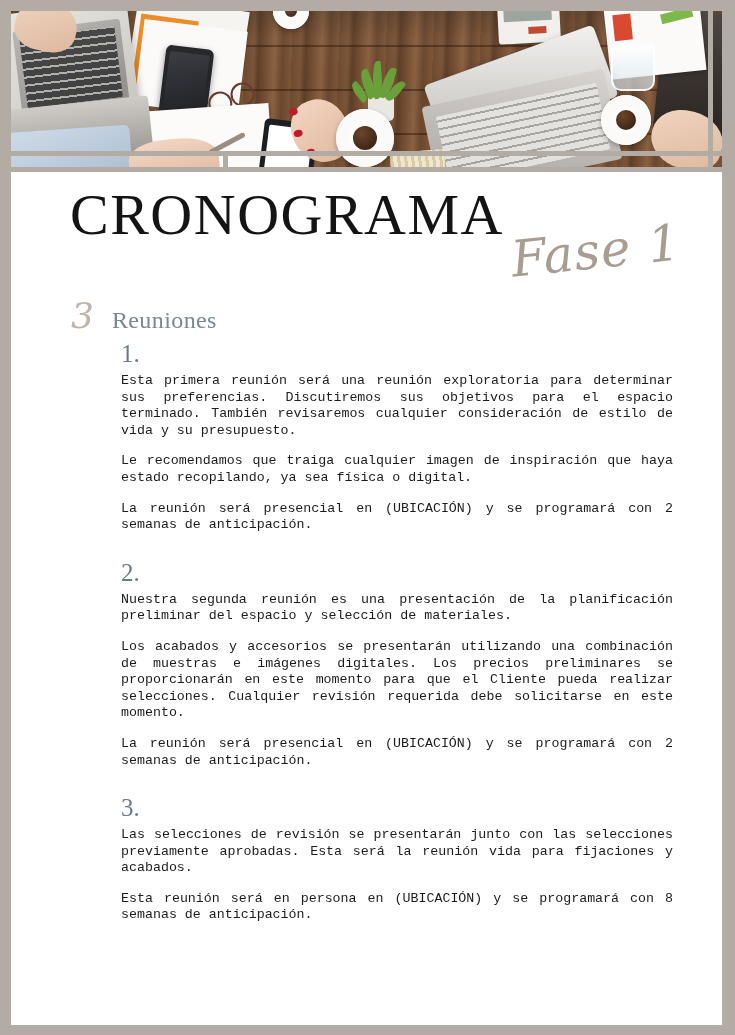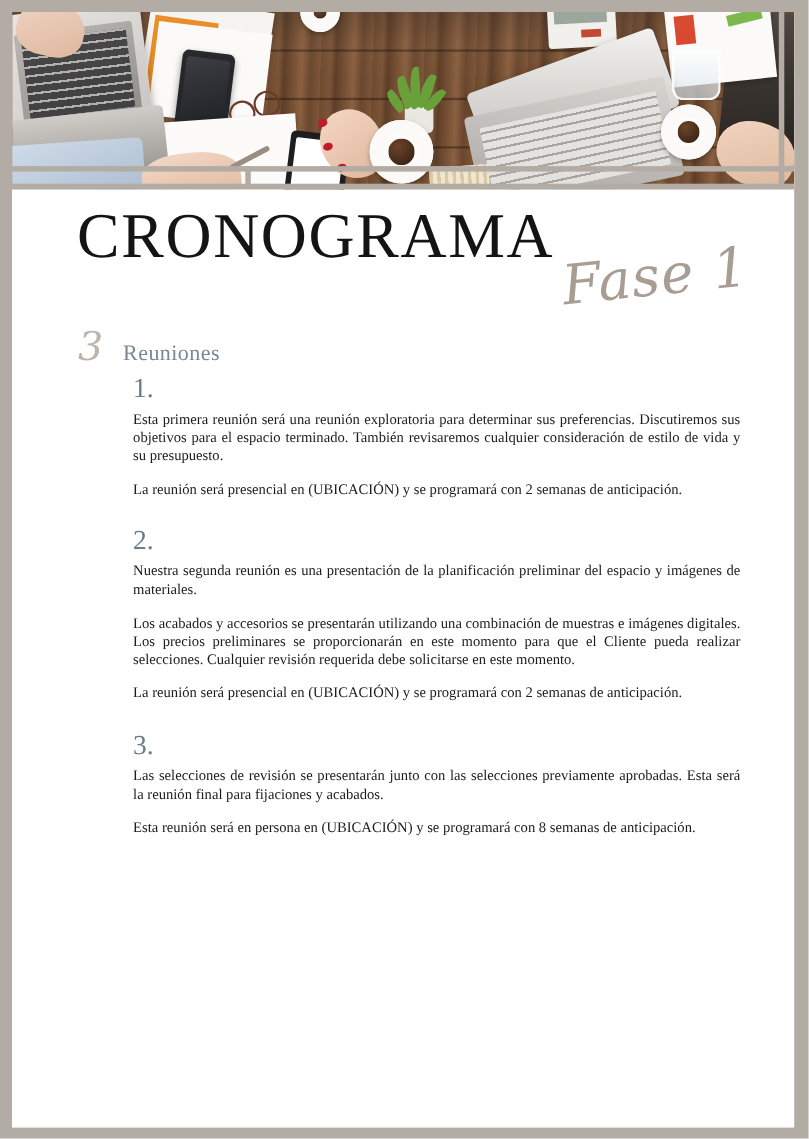--- a/index.html
+++ b/index.html
@@ -244,42 +244,42 @@
   }
   .sub-num{
     font-family:"DejaVu Serif", serif;
     font-style:italic;
     font-size:36px;
     color:#bdb4ab;
     line-height:1;
   }
   .sub-text{
     font-family:"Liberation Serif", serif;
-    font-size:20px;
+    font-size:24px;
     color:#7a8794;
     line-height:1;
     letter-spacing:.4px;
   }
 
   
   .body-wrap{
     position:absolute;left:0;top:330px;width:711px;
   }
   .section{position:relative;}
   .sec-num{
     font-family:"Liberation Serif", serif;
     font-size:25px;
     color:#6b7b8c;
     margin:0 0 7px 110px;
     line-height:1;
   }
   .para{
     margin:0 0 0 110px;
     width:552px;
-    font-family:Liberation Serif, serif;
+    font-family:Liberation Mono, monospace;
     font-size:13.3px;
     line-height:16.6px;
     color:#1c1c1c;
     text-align:justify;
     text-justify:inter-word;
   }
   .para + .para{margin-top:14px;}
   .sec-gap{height:26px;}
 </style>
 </head>
@@ -370,36 +370,37 @@
       <span class="sub-num">3</span>
       <span class="sub-text">Reuniones</span>
     </div>
   </div>
 
   <div class="body-wrap">
 
     <div class="section">
       <div class="sec-num">1.</div>
       <p class="para">Esta primera reunión será una reunión exploratoria para determinar sus preferencias. Discutiremos sus objetivos para el espacio terminado. También revisaremos cualquier consideración de estilo de vida y su presupuesto.</p>
+      <p class="para">Le recomendamos que traiga cualquier imagen de inspiración que haya estado recopilando, ya sea física o digital.</p>
       <p class="para">La reunión será presencial en (UBICACIÓN) y se programará con 2 semanas de anticipación.</p>
     </div>
 
     <div class="sec-gap"></div>
 
     <div class="section">
       <div class="sec-num">2.</div>
-      <p class="para">Nuestra segunda reunión es una presentación de la planificación preliminar del espacio y imágenes de materiales.</p>
+      <p class="para">Nuestra segunda reunión es una presentación de la planificación preliminar del espacio y selección de materiales.</p>
       <p class="para">Los acabados y accesorios se presentarán utilizando una combinación de muestras e imágenes digitales. Los precios preliminares se proporcionarán en este momento para que el Cliente pueda realizar selecciones. Cualquier revisión requerida debe solicitarse en este momento.</p>
       <p class="para">La reunión será presencial en (UBICACIÓN) y se programará con 2 semanas de anticipación.</p>
     </div>
 
     <div class="sec-gap"></div>
 
     <div class="section">
       <div class="sec-num">3.</div>
-      <p class="para">Las selecciones de revisión se presentarán junto con las selecciones previamente aprobadas. Esta será la reunión final para fijaciones y acabados.</p>
+      <p class="para">Las selecciones de revisión se presentarán junto con las selecciones previamente aprobadas. Esta será la reunión vida para fijaciones y acabados.</p>
       <p class="para">Esta reunión será en persona en (UBICACIÓN) y se programará con 8 semanas de anticipación.</p>
     </div>
 
   </div>
 
  </div>
 </div>
 
 </body></html>

